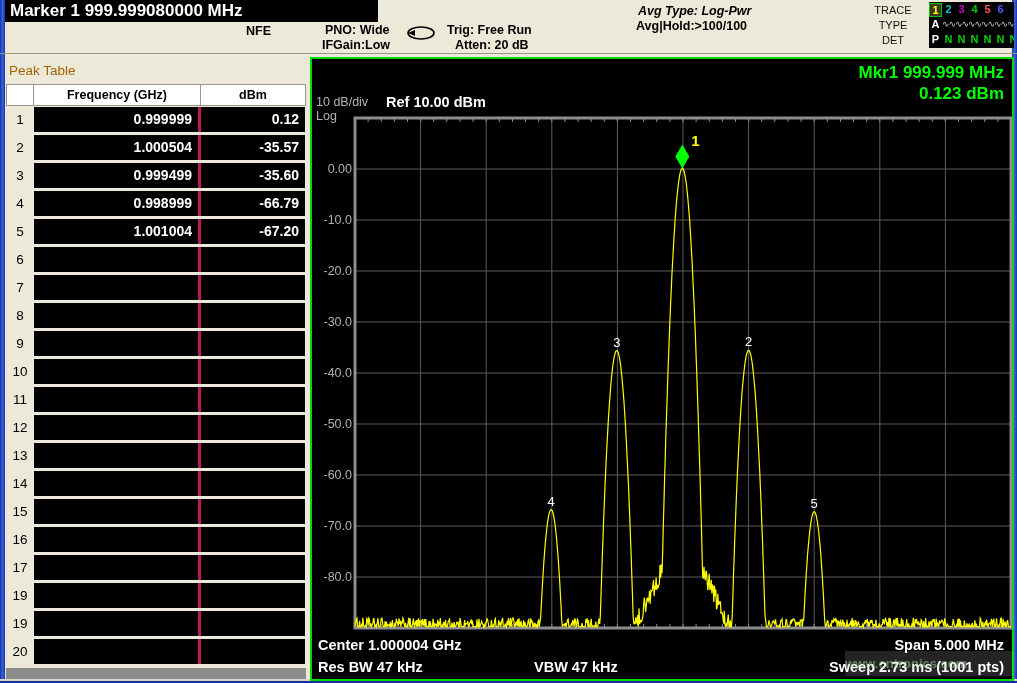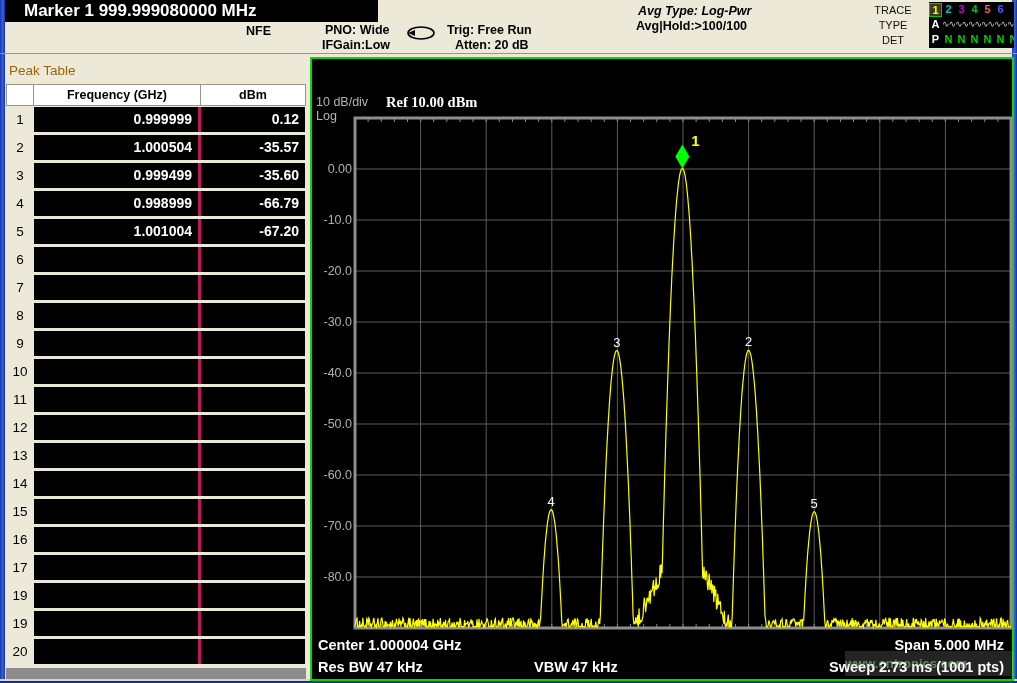--- a/index.html
+++ b/index.html
@@ -8,21 +8,21 @@
     background:#ece9d8;font-family:"Liberation Sans",sans-serif;
     -webkit-font-smoothing:none;
   }
   .abs{position:absolute;}
   
   #border-left{left:0;top:0;width:5px;height:683px;background:linear-gradient(90deg,#1636a8,#3a62e0 55%,#16309a);}
   #border-right{right:0;top:0;width:5px;height:683px;background:linear-gradient(90deg,#1636a8,#3a62e0 55%,#16309a);}
   #border-bottom{left:0;bottom:0;width:1017px;height:4px;background:linear-gradient(0deg,#16309a 0 2px,#d8d4c8 2px 4px);}
   
   #titlebar{left:5px;top:0;width:373px;height:22px;background:#000;color:#fff;
-    font-size:17px;font-weight:bold;line-height:22px;padding-left:19px;box-sizing:border-box;white-space:nowrap;}
+    font-size:17px;font-weight:bold;line-height:22px;padding-left:5px;box-sizing:border-box;white-space:nowrap;}
   #statusband-divider{left:0;top:53px;width:1017px;height:1px;background:#9a9687;}
   .status{color:#000;font-weight:bold;font-size:12.5px;white-space:nowrap;}
   
   #legend-labels div{font-size:11px;color:#111;text-align:center;height:15px;line-height:15px;}
   #legend-box{left:929px;top:2px;width:85px;height:46px;background:#000;overflow:hidden;}
   .lrow{display:flex;height:15px;align-items:center;}
   .lcell{width:13px;text-align:center;font-size:11px;font-weight:bold;flex:0 0 13px;line-height:13px;}
   .lnum.active{background:#3a3a20;border:1px solid #00c800;color:#ffff00;width:11px;flex-basis:11px;height:12px;}
   .lglyph{color:#cfcfcf;font-size:9px;font-weight:normal;letter-spacing:-1px;}
   
@@ -39,21 +39,21 @@
   .ptnum{width:28px;font-size:13.5px;color:#000;text-align:center;line-height:25px;flex:0 0 28px;}
   .ptfreq,.ptdbm{background:#000;color:#fff;font-weight:bold;font-size:14px;text-align:right;
        height:25px;line-height:25px;box-sizing:border-box;padding-right:6px;}
   .ptfreq{width:167px;border-right:3px solid #be185d;flex:0 0 167px;}
   .ptdbm{width:104px;flex:0 0 104px;}
   #pt-scroll{left:1px;top:611px;width:300px;height:11px;background:#8c8c8c;}
   
   #graph-panel{left:310px;top:57px;width:704px;height:624px;background:#000;border:2px solid #00dc00;box-sizing:border-box;}
   #mkr-readout{right:8px;top:3px;text-align:right;color:#00ff00;font-weight:bold;font-size:17px;line-height:21px;white-space:nowrap;}
   #scale-label{left:4px;top:36px;color:#b4b4b4;font-size:12.5px;line-height:14px;}
-  #ref-label{left:74px;top:35px;color:#fff;font-weight:bold;font-size:14.5px;font-family:Liberation Serif, serif;}
+  #ref-label{left:74px;top:35px;color:#fff;font-weight:bold;font-size:14.5px;}
   #graph-svg{left:0;top:0;width:704px;height:624px;}
   .annot{color:#fff;font-weight:bold;font-size:14.5px;white-space:nowrap;}
   #annot-center{left:6px;top:578px;}
   #annot-span{right:8px;top:578px;}
   #annot-rbw{left:6px;top:600px;}
   #annot-vbw{left:222px;top:600px;}
   #annot-sweep{right:8px;top:600px;}
   #watermark{left:533px;top:592px;width:168px;height:25px;background:rgba(255,255,255,0.14);
      color:rgba(170,220,170,0.5);font-size:13px;font-weight:bold;text-align:left;line-height:25px;}
 </style>
@@ -356,20 +356,24 @@
       <text x="40" y="471" fill="#b0b0b0" font-size="12.5" text-anchor="end" font-family="&quot;Liberation Sans&quot;,sans-serif">-70.0</text>
       <text x="40" y="522" fill="#b0b0b0" font-size="12.5" text-anchor="end" font-family="&quot;Liberation Sans&quot;,sans-serif">-80.0</text>
       <polyline points="43.0,567.7 43.7,563.3 44.3,560.3 45.0,559.3 45.6,567.7 46.3,567.7 46.9,567.7 47.6,561.8 48.2,567.7 48.9,567.7 49.6,565.8 50.2,567.7 50.9,558.9 51.5,565.8 52.2,567.7 52.8,567.7 53.5,566.5 54.2,567.7 54.8,559.5 55.5,560.8 56.1,566.4 56.8,559.0 57.4,560.1 58.1,567.7 58.7,564.3 59.4,567.7 60.1,565.5 60.7,564.9 61.4,560.5 62.0,559.1 62.7,567.7 63.3,567.7 64.0,566.0 64.6,567.7 65.3,563.6 66.0,559.2 66.6,567.3 67.3,567.5 67.9,567.7 68.6,564.3 69.2,560.0 69.9,559.1 70.6,563.3 71.2,567.7 71.9,567.7 72.5,567.7 73.2,562.0 73.8,567.7 74.5,562.9 75.1,567.7 75.8,565.9 76.5,566.3 77.1,565.9 77.8,567.7 78.4,562.8 79.1,567.7 79.7,567.0 80.4,561.1 81.0,567.1 81.7,567.7 82.4,567.7 83.0,563.7 83.7,567.7 84.3,559.9 85.0,563.1 85.6,563.9 86.3,567.1 87.0,559.2 87.6,565.2 88.3,561.5 88.9,567.7 89.6,562.3 90.2,564.7 90.9,559.0 91.5,560.4 92.2,565.6 92.9,567.7 93.5,563.9 94.2,567.7 94.8,567.7 95.5,567.7 96.1,563.4 96.8,558.9 97.4,567.7 98.1,559.2 98.8,567.7 99.4,567.7 100.1,567.7 100.7,564.4 101.4,559.5 102.0,565.9 102.7,567.7 103.4,562.9 104.0,562.2 104.7,567.7 105.3,560.7 106.0,567.5 106.6,559.3 107.3,567.7 107.9,561.3 108.6,564.2 109.3,561.3 109.9,567.7 110.6,560.0 111.2,563.9 111.9,566.8 112.5,560.0 113.2,567.7 113.8,560.1 114.5,567.7 115.2,567.7 115.8,567.7 116.5,567.7 117.1,561.9 117.8,567.7 118.4,562.5 119.1,567.7 119.8,567.7 120.4,567.7 121.1,559.7 121.7,566.6 122.4,567.7 123.0,564.7 123.7,566.3 124.3,565.8 125.0,567.7 125.7,560.8 126.3,567.7 127.0,564.5 127.6,566.2 128.3,559.1 128.9,567.7 129.6,567.7 130.2,566.3 130.9,567.7 131.6,562.8 132.2,565.0 132.9,567.7 133.5,560.8 134.2,567.7 134.8,567.7 135.5,567.7 136.2,562.4 136.8,562.3 137.5,559.3 138.1,567.7 138.8,567.7 139.4,567.7 140.1,563.7 140.7,567.7 141.4,567.7 142.1,563.2 142.7,567.7 143.4,567.7 144.0,566.5 144.7,563.7 145.3,564.6 146.0,562.6 146.6,567.7 147.3,567.7 148.0,559.1 148.6,562.0 149.3,567.7 149.9,567.7 150.6,567.7 151.2,567.7 151.9,567.7 152.6,561.1 153.2,566.3 153.9,564.6 154.5,564.9 155.2,564.5 155.8,562.2 156.5,567.7 157.1,567.7 157.8,563.6 158.5,563.3 159.1,560.4 159.8,565.3 160.4,561.6 161.1,567.7 161.7,567.7 162.4,567.7 163.0,567.7 163.7,567.6 164.4,567.7 165.0,560.2 165.7,567.7 166.3,567.7 167.0,559.9 167.6,567.7 168.3,566.6 169.0,564.4 169.6,562.4 170.3,564.6 170.9,565.3 171.6,567.7 172.2,565.9 172.9,567.7 173.5,563.8 174.2,563.6 174.9,559.7 175.5,560.2 176.2,564.0 176.8,567.7 177.5,567.7 178.1,567.7 178.8,567.7 179.4,561.1 180.1,567.7 180.8,567.7 181.4,566.1 182.1,567.7 182.7,561.2 183.4,559.8 184.0,567.7 184.7,567.7 185.4,567.7 186.0,567.7 186.7,561.2 187.3,566.0 188.0,562.9 188.6,567.7 189.3,564.9 189.9,561.4 190.6,558.9 191.3,567.7 191.9,567.7 192.6,567.6 193.2,565.2 193.9,566.4 194.5,567.7 195.2,561.8 195.8,566.3 196.5,559.1 197.2,565.6 197.8,567.7 198.5,559.0 199.1,567.7 199.8,562.4 200.4,559.5 201.1,558.8 201.8,561.3 202.4,567.7 203.1,567.7 203.7,563.8 204.4,563.1 205.0,566.9 205.7,560.2 206.3,567.7 207.0,559.2 207.7,567.7 208.3,566.3 209.0,561.8 209.6,567.7 210.3,567.7 210.9,567.7 211.6,561.3 212.2,567.7 212.9,563.0 213.6,567.2 214.2,567.7 214.9,567.7 215.5,566.2 216.2,561.6 216.8,560.5 217.5,567.7 218.2,567.7 218.8,559.3 219.5,562.9 220.1,562.4 220.8,567.7 221.4,567.7 222.1,563.7 222.7,567.7 223.4,564.4 224.1,567.7 224.7,566.2 225.4,567.7 226.0,562.6 226.7,561.1 227.3,567.7 228.0,562.7 228.6,559.4 229.3,546.3 230.0,533.9 230.6,522.5 231.3,511.8 231.9,502.1 232.6,493.1 233.2,485.1 233.9,477.8 234.6,471.5 235.2,465.9 235.9,461.3 236.5,457.4 237.2,454.5 237.8,452.3 238.5,451.1 239.1,450.6 239.8,451.1 240.5,452.3 241.1,454.5 241.8,457.4 242.4,461.3 243.1,465.9 243.7,471.5 244.4,477.8 245.0,485.1 245.7,493.1 246.4,502.1 247.0,511.8 247.7,522.5 248.3,533.9 249.0,546.3 249.6,559.4 250.3,567.7 251.0,565.8 251.6,565.8 252.3,565.1 252.9,567.2 253.6,564.0 254.2,567.7 254.9,564.0 255.5,560.8 256.2,560.1 256.9,567.7 257.5,567.7 258.2,567.7 258.8,566.5 259.5,564.8 260.1,566.1 260.8,561.0 261.4,563.2 262.1,567.7 262.8,559.4 263.4,560.8 264.1,567.7 264.7,566.4 265.4,560.1 266.0,561.1 266.7,567.7 267.4,567.7 268.0,567.7 268.7,567.7 269.3,567.7 270.0,564.2 270.6,567.7 271.3,567.7 271.9,567.7 272.6,567.7 273.3,567.7 273.9,560.1 274.6,564.0 275.2,559.3 275.9,567.7 276.5,561.1 277.2,567.7 277.8,567.7 278.5,565.4 279.2,559.9 279.8,567.7 280.5,567.7 281.1,566.8 281.8,567.0 282.4,567.7 283.1,567.7 283.8,562.5 284.4,567.7 285.1,567.7 285.7,567.7 286.4,562.8 287.0,559.6 287.7,565.0 288.3,557.2 289.0,536.4 289.7,516.4 290.3,497.3 291.0,479.0 291.6,461.6 292.3,445.0 292.9,429.3 293.6,414.4 294.2,400.4 294.9,387.2 295.6,374.9 296.2,363.4 296.9,352.8 297.5,343.0 298.2,334.1 298.8,326.0 299.5,318.8 300.2,312.4 300.8,306.9 301.5,302.2 302.1,298.4 302.8,295.4 303.4,293.3 304.1,292.0 304.7,291.6 305.4,292.0 306.1,293.3 306.7,295.4 307.4,298.4 308.0,302.2 308.7,306.9 309.3,312.4 310.0,318.8 310.6,326.0 311.3,334.1 312.0,343.0 312.6,352.8 313.3,363.4 313.9,374.9 314.6,387.2 315.2,400.4 315.9,414.4 316.6,429.3 317.2,445.0 317.9,461.6 318.5,479.0 319.2,497.3 319.8,516.4 320.5,536.4 321.1,557.2 321.8,564.3 322.5,563.4 323.1,565.3 323.8,558.0 324.4,562.8 325.1,564.3 325.7,556.0 326.4,567.7 327.0,549.4 327.7,565.1 328.4,561.0 329.0,562.8 329.7,562.6 330.3,559.5 331.0,557.3 331.6,546.4 332.3,538.5 333.0,544.7 333.6,553.2 334.3,546.6 334.9,539.6 335.6,539.2 336.2,542.4 336.9,540.5 337.5,532.0 338.2,544.6 338.9,531.7 339.5,532.5 340.2,531.3 340.8,526.6 341.5,521.1 342.1,537.3 342.8,528.2 343.4,529.3 344.1,518.6 344.8,531.0 345.4,525.9 346.1,529.0 346.7,526.2 347.4,524.6 348.0,505.9 348.7,518.7 349.4,505.4 350.0,514.2 350.7,491.9 351.3,466.8 352.0,442.6 352.6,419.2 353.3,396.7 353.9,375.0 354.6,354.2 355.3,334.2 355.9,315.1 356.6,296.8 357.2,279.4 357.9,262.8 358.5,247.1 359.2,232.2 359.8,218.2 360.5,205.0 361.2,192.7 361.8,181.2 362.5,170.6 363.1,160.8 363.8,151.9 364.4,143.8 365.1,136.6 365.8,130.2 366.4,124.7 367.1,120.0 367.7,116.2 368.4,113.2 369.0,111.1 369.7,109.8 370.3,109.4 371.0,109.8 371.7,111.1 372.3,113.2 373.0,116.2 373.6,120.0 374.3,124.7 374.9,130.2 375.6,136.6 376.2,143.8 376.9,151.9 377.6,160.8 378.2,170.6 378.9,181.2 379.5,192.7 380.2,205.0 380.8,218.2 381.5,232.2 382.2,247.1 382.8,262.8 383.5,279.4 384.1,296.8 384.8,315.1 385.4,334.2 386.1,354.2 386.7,375.0 387.4,396.7 388.1,419.2 388.7,442.6 389.4,466.8 390.0,491.9 390.7,517.8 391.3,519.6 392.0,507.9 392.6,517.7 393.3,521.2 394.0,511.7 394.6,513.2 395.3,524.6 395.9,531.3 396.6,523.1 397.2,514.7 397.9,530.9 398.6,529.4 399.2,520.9 399.9,534.5 400.5,525.6 401.2,527.3 401.8,542.9 402.5,526.9 403.1,537.2 403.8,530.4 404.5,549.5 405.1,548.9 405.8,534.9 406.4,545.9 407.1,543.2 407.7,544.3 408.4,542.4 409.0,554.1 409.7,553.4 410.4,554.3 411.0,559.2 411.7,564.6 412.3,551.8 413.0,565.5 413.6,567.1 414.3,565.1 415.0,567.7 415.6,561.2 416.3,555.5 416.9,567.3 417.6,567.7 418.2,561.4 418.9,567.7 419.5,567.7 420.2,557.0 420.9,536.2 421.5,516.2 422.2,497.1 422.8,478.8 423.5,461.4 424.1,444.8 424.8,429.1 425.4,414.2 426.1,400.2 426.8,387.0 427.4,374.7 428.1,363.2 428.7,352.6 429.4,342.8 430.0,333.9 430.7,325.8 431.4,318.6 432.0,312.2 432.7,306.7 433.3,302.0 434.0,298.2 434.6,295.2 435.3,293.1 435.9,291.8 436.6,291.4 437.3,291.8 437.9,293.1 438.6,295.2 439.2,298.2 439.9,302.0 440.5,306.7 441.2,312.2 441.8,318.6 442.5,325.8 443.2,333.9 443.8,342.8 444.5,352.6 445.1,363.2 445.8,374.7 446.4,387.0 447.1,400.2 447.8,414.2 448.4,429.1 449.1,444.8 449.7,461.4 450.4,478.8 451.0,497.1 451.7,516.2 452.3,536.2 453.0,557.0 453.7,560.8 454.3,567.7 455.0,567.7 455.6,567.7 456.3,565.7 456.9,561.3 457.6,564.2 458.2,566.9 458.9,567.7 459.6,566.8 460.2,564.0 460.9,562.3 461.5,561.8 462.2,563.9 462.8,564.6 463.5,560.4 464.2,565.3 464.8,567.7 465.5,567.1 466.1,566.9 466.8,567.7 467.4,566.2 468.1,567.7 468.7,561.6 469.4,561.6 470.1,560.1 470.7,567.7 471.4,567.7 472.0,567.7 472.7,567.7 473.3,567.7 474.0,560.6 474.6,560.9 475.3,567.7 476.0,567.7 476.6,567.6 477.3,567.7 477.9,566.5 478.6,561.3 479.2,564.7 479.9,561.0 480.6,561.8 481.2,559.8 481.9,559.9 482.5,561.3 483.2,563.1 483.8,567.7 484.5,563.6 485.1,563.5 485.8,566.4 486.5,563.7 487.1,563.3 487.8,567.7 488.4,561.2 489.1,561.3 489.7,561.0 490.4,567.7 491.0,560.4 491.7,560.8 492.4,548.3 493.0,536.0 493.7,524.5 494.3,513.9 495.0,504.1 495.6,495.2 496.3,487.1 497.0,479.9 497.6,473.5 498.3,468.0 498.9,463.3 499.6,459.5 500.2,456.5 500.9,454.4 501.5,453.1 502.2,452.7 502.9,453.1 503.5,454.4 504.2,456.5 504.8,459.5 505.5,463.3 506.1,468.0 506.8,473.5 507.4,479.9 508.1,487.1 508.8,495.2 509.4,504.1 510.1,513.9 510.7,524.5 511.4,536.0 512.0,548.3 512.7,561.5 513.4,567.7 514.0,567.7 514.7,564.4 515.3,561.6 516.0,562.3 516.6,567.7 517.3,567.7 517.9,566.9 518.6,565.3 519.3,567.7 519.9,561.5 520.6,561.8 521.2,563.8 521.9,559.6 522.5,560.6 523.2,562.3 523.8,559.6 524.5,560.6 525.2,567.7 525.8,562.2 526.5,562.2 527.1,567.7 527.8,563.4 528.4,561.9 529.1,565.6 529.8,567.7 530.4,561.3 531.1,561.9 531.7,567.7 532.4,563.3 533.0,567.2 533.7,567.7 534.3,567.7 535.0,560.7 535.7,567.7 536.3,566.2 537.0,567.2 537.6,564.8 538.3,565.3 538.9,561.5 539.6,567.7 540.2,559.1 540.9,567.7 541.6,561.2 542.2,566.1 542.9,567.7 543.5,561.1 544.2,563.0 544.8,567.7 545.5,565.8 546.2,562.5 546.8,564.7 547.5,567.7 548.1,567.7 548.8,567.7 549.4,567.7 550.1,567.7 550.7,565.7 551.4,567.7 552.1,564.1 552.7,564.4 553.4,561.1 554.0,563.8 554.7,562.4 555.3,559.8 556.0,567.7 556.6,562.9 557.3,567.7 558.0,563.9 558.6,561.1 559.3,563.9 559.9,560.9 560.6,565.0 561.2,567.7 561.9,565.7 562.6,565.7 563.2,567.7 563.9,560.7 564.5,567.7 565.2,567.7 565.8,567.7 566.5,567.7 567.1,564.3 567.8,567.7 568.5,567.7 569.1,567.7 569.8,565.6 570.4,565.3 571.1,560.0 571.7,562.8 572.4,565.4 573.0,560.7 573.7,559.4 574.4,562.9 575.0,567.7 575.7,563.1 576.3,567.7 577.0,558.8 577.6,567.7 578.3,559.3 579.0,567.7 579.6,567.7 580.3,567.7 580.9,567.5 581.6,561.1 582.2,561.3 582.9,567.7 583.5,562.0 584.2,559.0 584.9,566.9 585.5,559.0 586.2,567.7 586.8,564.7 587.5,567.7 588.1,565.1 588.8,567.7 589.4,559.4 590.1,567.7 590.8,560.7 591.4,566.4 592.1,567.7 592.7,567.7 593.4,567.7 594.0,566.4 594.7,560.0 595.4,567.7 596.0,567.7 596.7,564.4 597.3,567.7 598.0,567.7 598.6,567.7 599.3,567.7 599.9,565.4 600.6,567.7 601.3,558.9 601.9,567.7 602.6,567.7 603.2,560.2 603.9,564.2 604.5,559.8 605.2,564.4 605.8,565.4 606.5,562.4 607.2,565.2 607.8,565.0 608.5,567.7 609.1,560.7 609.8,561.4 610.4,567.1 611.1,567.7 611.8,562.2 612.4,567.7 613.1,567.7 613.7,559.1 614.4,567.7 615.0,567.1 615.7,567.7 616.3,567.5 617.0,562.4 617.7,567.7 618.3,563.7 619.0,562.6 619.6,567.7 620.3,563.6 620.9,560.3 621.6,562.7 622.2,560.0 622.9,567.7 623.6,567.7 624.2,559.5 624.9,567.7 625.5,564.3 626.2,565.6 626.8,567.7 627.5,561.4 628.2,564.0 628.8,563.3 629.5,562.4 630.1,561.1 630.8,562.4 631.4,565.4 632.1,567.7 632.7,559.3 633.4,562.5 634.1,567.7 634.7,567.7 635.4,565.3 636.0,566.3 636.7,567.7 637.3,567.6 638.0,567.7 638.6,567.7 639.3,567.7 640.0,567.7 640.6,565.2 641.3,560.2 641.9,563.9 642.6,567.7 643.2,567.7 643.9,567.7 644.6,565.8 645.2,567.7 645.9,559.9 646.5,567.7 647.2,559.5 647.8,567.7 648.5,561.2 649.1,567.7 649.8,567.0 650.5,567.7 651.1,567.7 651.8,567.7 652.4,561.6 653.1,567.7 653.7,567.7 654.4,567.7 655.0,564.4 655.7,567.7 656.4,567.7 657.0,564.5 657.7,567.7 658.3,567.7 659.0,566.7 659.6,567.7 660.3,563.9 661.0,567.7 661.6,567.7 662.3,567.7 662.9,561.2 663.6,567.7 664.2,564.7 664.9,567.7 665.5,567.7 666.2,567.7 666.9,567.7 667.5,567.7 668.2,559.0 668.8,560.3 669.5,566.1 670.1,567.7 670.8,562.8 671.4,567.7 672.1,567.7 672.8,564.4 673.4,563.2 674.1,566.6 674.7,560.6 675.4,565.8 676.0,567.7 676.7,564.9 677.4,564.2 678.0,563.8 678.7,567.2 679.3,560.0 680.0,562.0 680.6,567.7 681.3,561.0 681.9,560.4 682.6,567.7 683.3,567.7 683.9,565.2 684.6,559.2 685.2,567.7 685.9,567.2 686.5,567.7 687.2,565.8 687.8,567.7 688.5,559.6 689.2,559.1 689.8,567.7 690.5,567.7 691.1,559.8 691.8,567.7 692.4,565.6 693.1,562.5 693.8,567.7 694.4,567.7 695.1,562.1 695.7,561.6 696.4,567.7 697.0,567.7 697.7,567.7 698.3,567.7 699.0,567.7" fill="none" stroke="#ffff00" stroke-width="1.2"></polyline>
       <polygon points="370.3440000000155,109.388 377.3440000000155,97.388 370.3440000000155,85.388 363.3440000000155,97.388" fill="#00ff00"></polygon>
       <text x="379.3440000000155" y="87.388" fill="#ffff00" font-size="15" font-weight="bold" font-family="&quot;Liberation Sans&quot;,sans-serif">1</text>
       <text x="436.6000000000149" y="287.407" fill="#fff" font-size="13" text-anchor="middle" font-family="&quot;Liberation Sans&quot;,sans-serif">2</text>
       <text x="304.74400000001555" y="287.56" fill="#fff" font-size="13" text-anchor="middle" font-family="&quot;Liberation Sans&quot;,sans-serif">3</text>
       <text x="239.1440000000155" y="446.629" fill="#fff" font-size="13" text-anchor="middle" font-family="&quot;Liberation Sans&quot;,sans-serif">4</text>
       <text x="502.2000000000149" y="448.71999999999997" fill="#fff" font-size="13" text-anchor="middle" font-family="&quot;Liberation Sans&quot;,sans-serif">5</text>
     </svg>
+  <div class="abs" id="mkr-readout">
+    <div>Mkr1 999.999 MHz</div>
+    <div>0.123 dBm</div>
+  </div>
   <div class="abs" id="scale-label">
     <div>10 dB/div</div>
     <div>Log</div>
   </div>
   <div class="abs" id="ref-label">Ref 10.00 dBm</div>
   <div class="abs annot" id="annot-center">Center 1.000004 GHz</div>
   <div class="abs annot" id="annot-span">Span 5.000 MHz</div>
   <div class="abs annot" id="annot-rbw">Res BW 47 kHz</div>
   <div class="abs annot" id="annot-vbw">VBW 47 kHz</div>
   <div class="abs annot" id="annot-sweep">Sweep  2.73 ms (1001 pts)</div>

